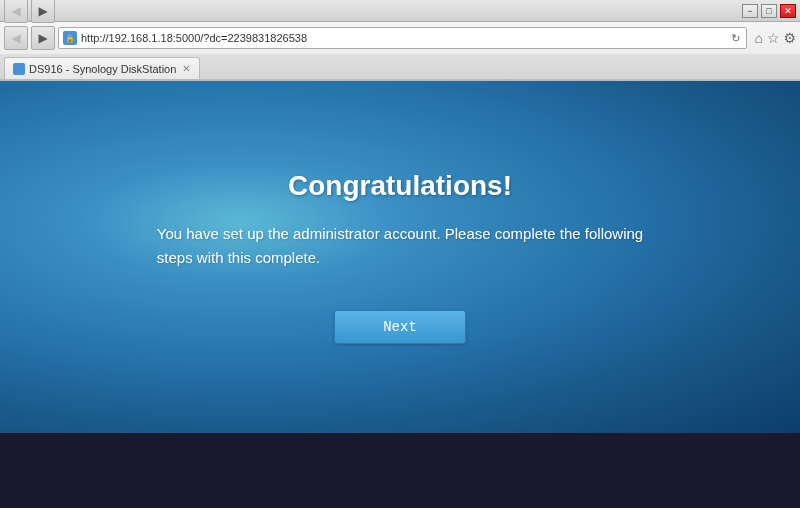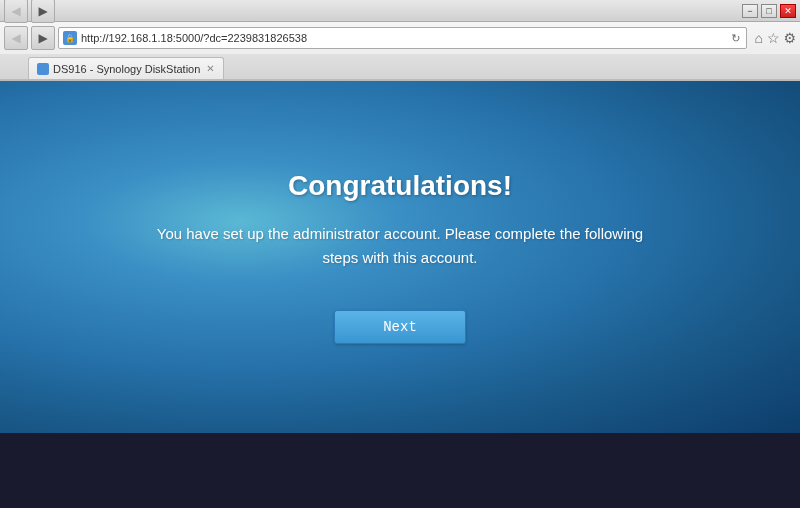--- a/index.html
+++ b/index.html
@@ -149,21 +149,20 @@
       background: linear-gradient(to bottom, #f5f5f5, #e8e8e8);
       border: 1px solid #bbb;
       border-bottom: none;
       border-radius: 3px 3px 0 0;
       display: flex;
       align-items: center;
       gap: 4px;
       font-size: 11px;
       color: #333;
       cursor: pointer;
-      margin-left: 24px;
     }
 
     .tab-favicon {
       width: 12px;
       height: 12px;
       background: #4a90d9;
       border-radius: 2px;
     }
 
     .tab-close {
@@ -187,21 +186,21 @@
     .congratulations-title {
       color: white;
       font-size: 28px;
       font-weight: bold;
       text-shadow: 1px 1px 3px rgba(0,0,0,0.3);
     }
 
     .congratulations-text {
       color: white;
       font-size: 15px;
-      text-align: center;
+      text-align: left;
       line-height: 1.6;
       max-width: 520px;
       text-shadow: 1px 1px 2px rgba(0,0,0,0.2);
     }
 
     .next-button {
       margin-top: 20px;
       padding: 8px 48px;
       background: linear-gradient(to bottom, #5ab4e8, #3a96d0);
       color: white;
@@ -250,16 +249,16 @@
       <span>DS916 - Synology DiskStation</span>
       <span class="tab-close">✕</span>
     </div>
   </div>
 </div>
 
 <div class="main-content">
   <div class="congratulations-title">Congratulations!</div>
   <div class="congratulations-text">
     <span>You have set up the administrator account. Please complete the following</span><br>
-    <span>steps with this account.</span>
+    <span>steps with this complete.</span>
   </div>
   <button class="next-button">Next</button>
 </div>
 
 </body></html>

